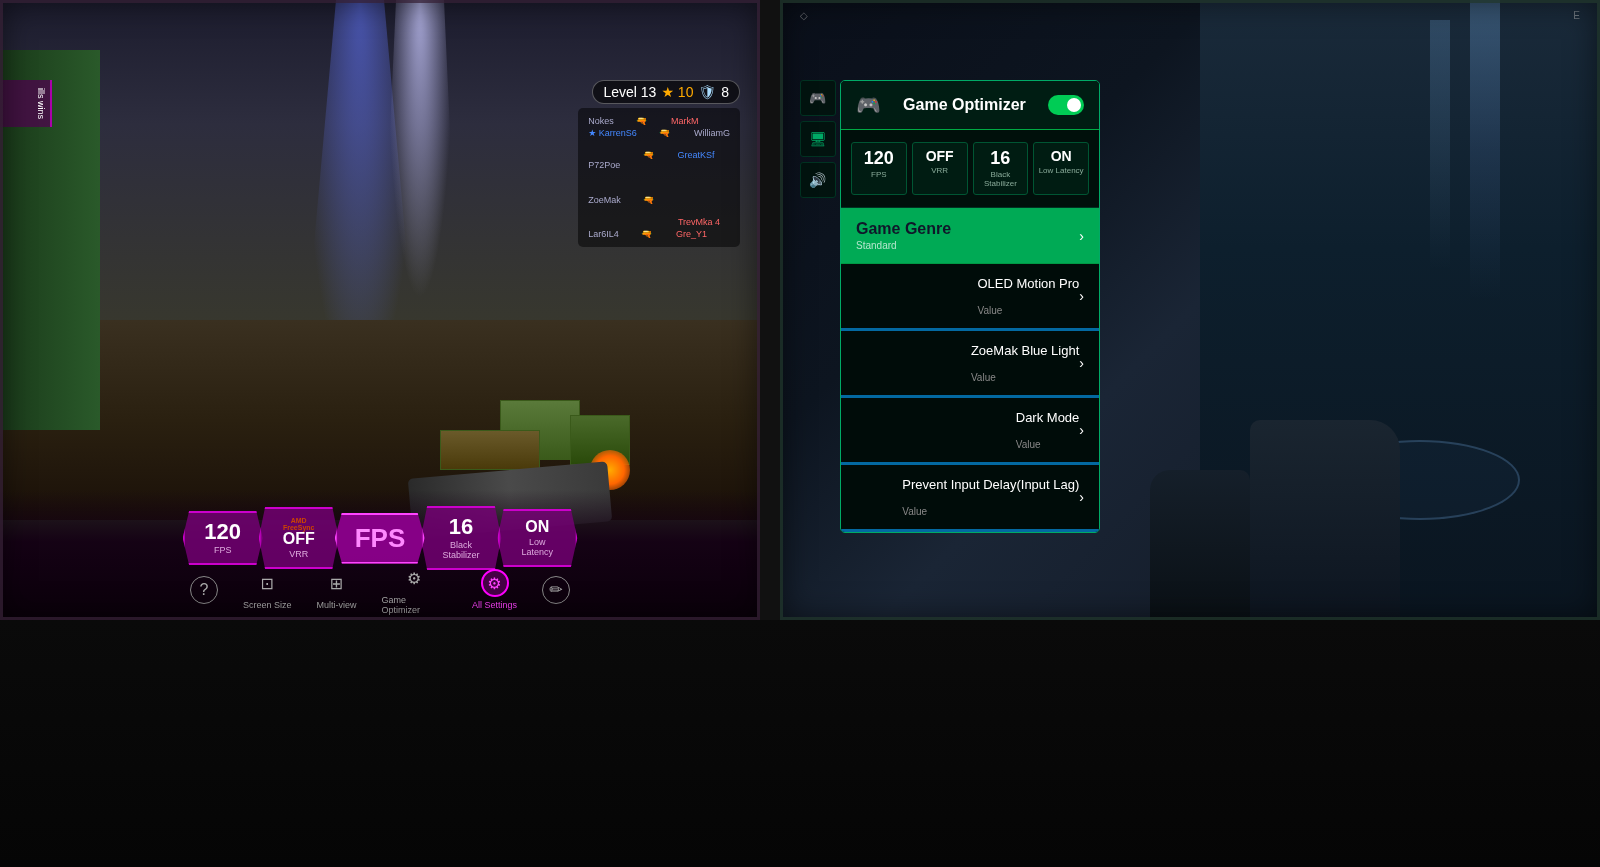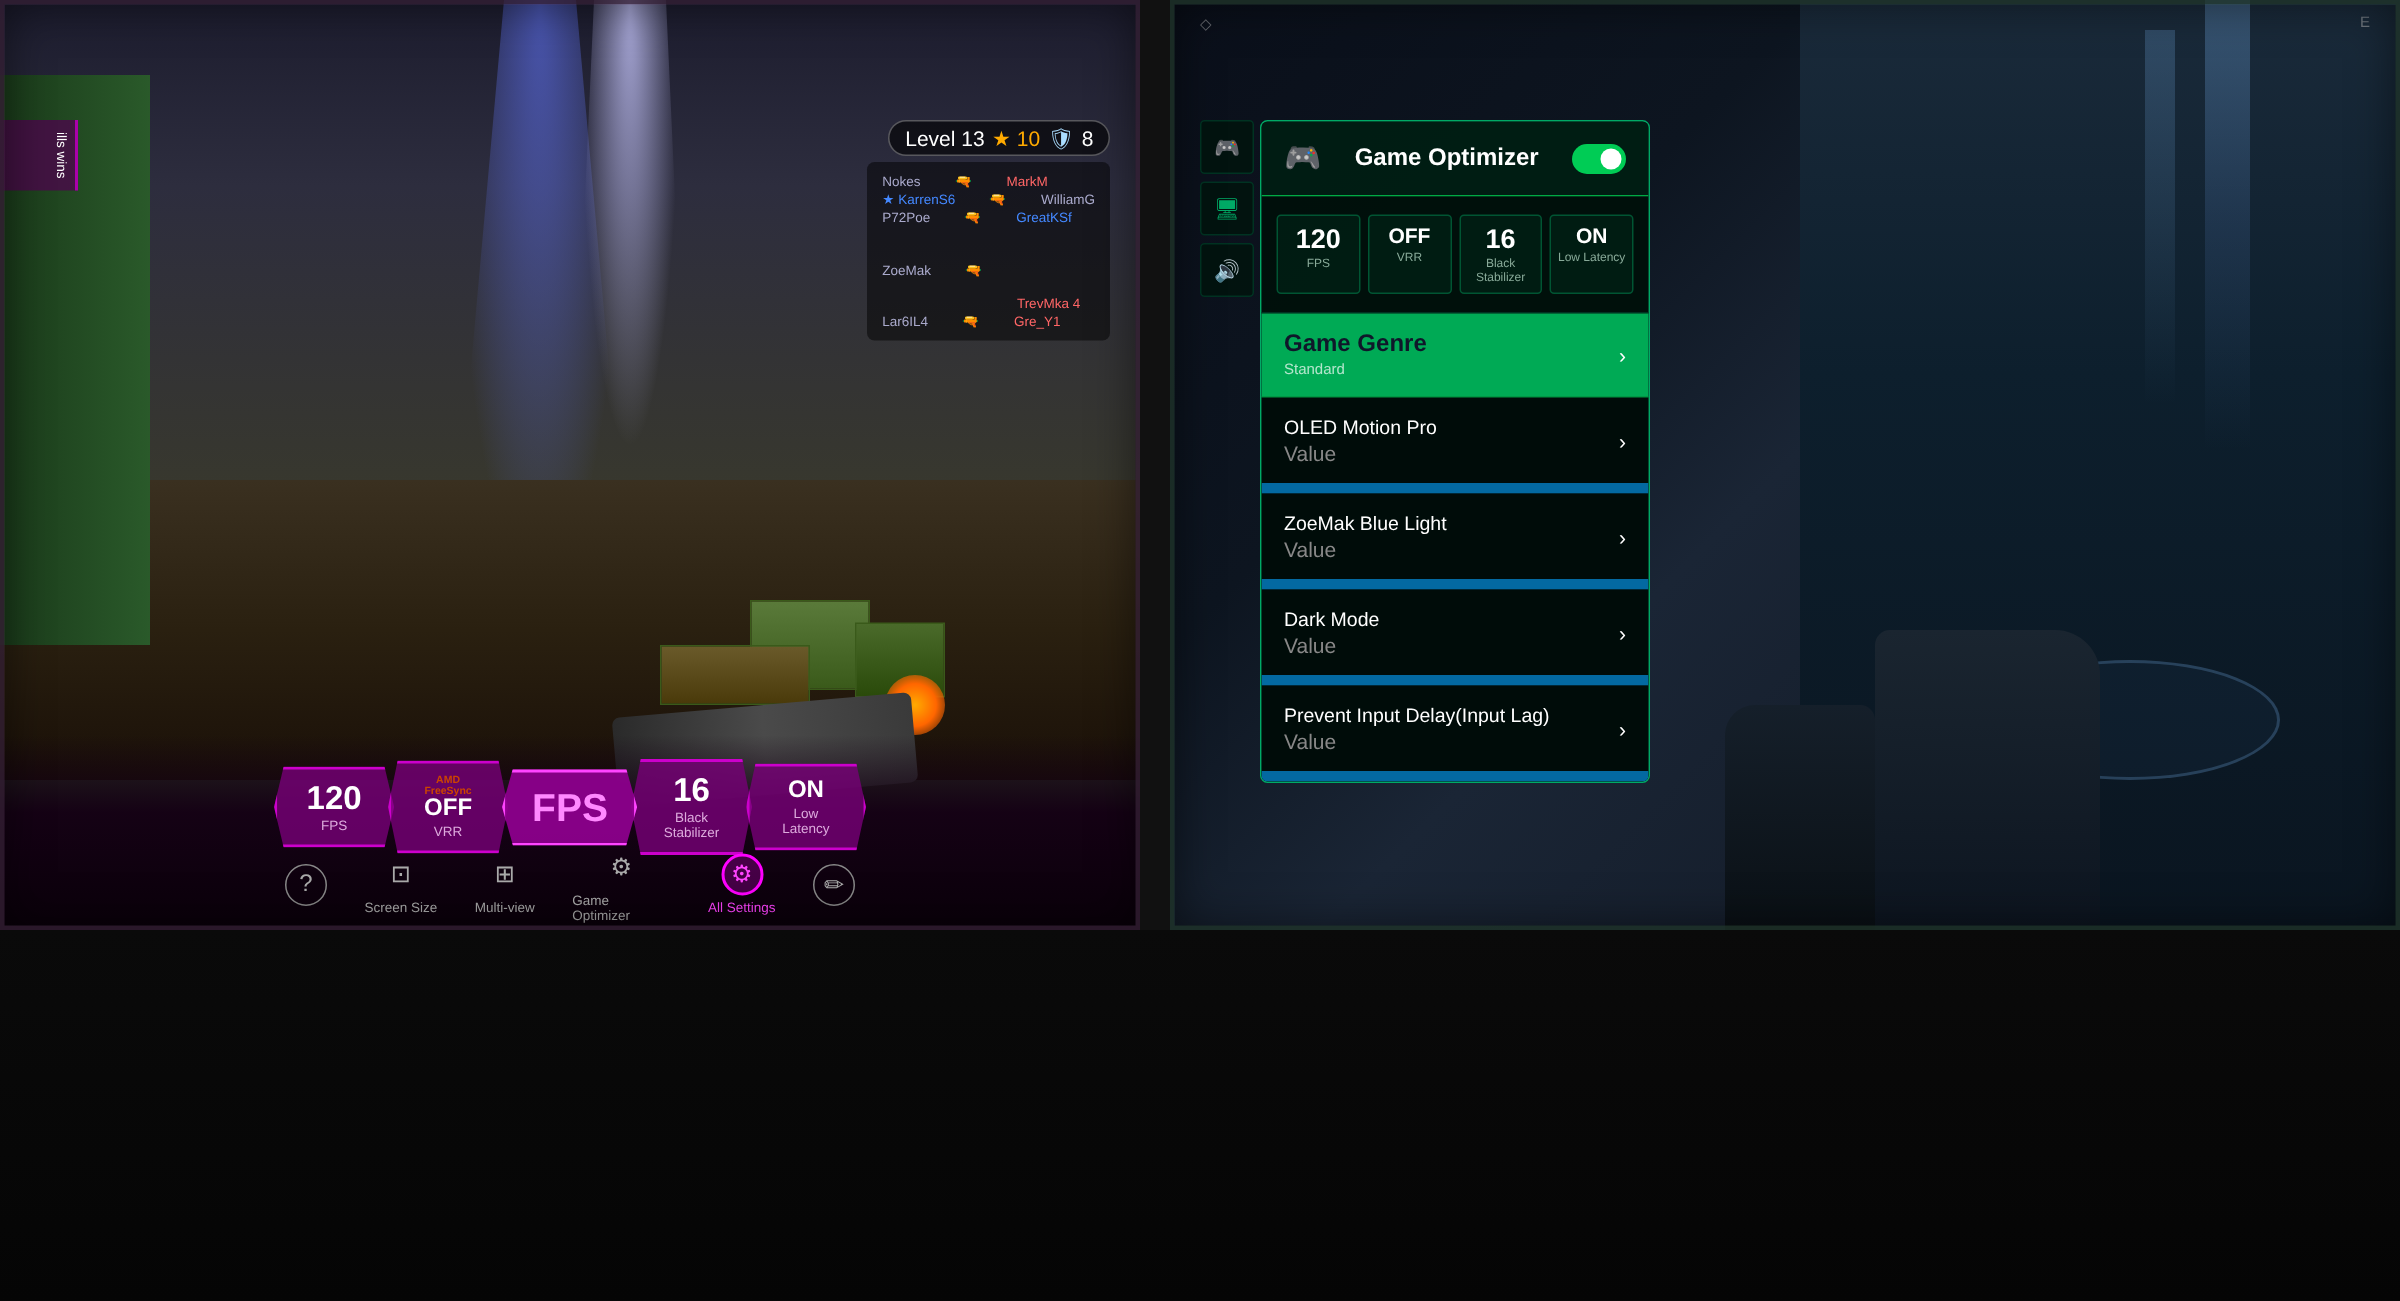--- a/index.html
+++ b/index.html
@@ -432,35 +432,35 @@
     .chevron {
       color: white;
       font-size: 14px;
     }
 
     
     .menu-item {
       padding: 12px 15px;
       display: flex;
       align-items: center;
-      justify-content: space-between;
-      border-bottom: 7px solid #0369a1;
+      justify-content: flex-end;
+      border-bottom: 3px solid #0369a1;
       cursor: pointer;
       background: rgba(0,10,8,0.8);
     }
 
     .menu-item-text .menu-title {
       color: white;
       font-size: 13px;
     }
 
     .menu-item-text .menu-value {
       color: #888;
-      font-size: 14px;
-      margin-top: 2px;
+      font-size: 10px;
+      margin-top: 14px;
     }
 
     
     .optimizer-sidebar {
       position: absolute;
       top: 80px;
       left: 20px;
       width: 38px;
       display: flex;
       flex-direction: column;
@@ -563,21 +563,21 @@
           <span style="color:#aaaacc;">Nokes</span>
           <span>🔫</span>
           <span style="color:#ff6666;">MarkM</span>
         </div>
         <div class="score-row">
           <span style="color:#4488ff;">★ KarrenS6</span>
           <span>🔫</span>
           <span style="color:#aaaacc;">WilliamG</span>
         </div>
         <div class="score-row">
-          <span style="color:#aaaacc;">P72Poe</span>
+          <span style="color:#aaaacc;margin-top:20px;">P72Poe</span>
           <span>🔫</span>
           <span style="color:#4488ff;">GreatKSf</span>
         </div>
         <div class="score-row">
           <span style="color:#aaaacc;">ZoeMak</span>
           <span>🔫</span>
           <span style="color:#ff6666;margin-top:45px;">TrevMka 4</span>
         </div>
         <div class="score-row">
           <span style="color:#aaaacc;">Lar6IL4</span>

